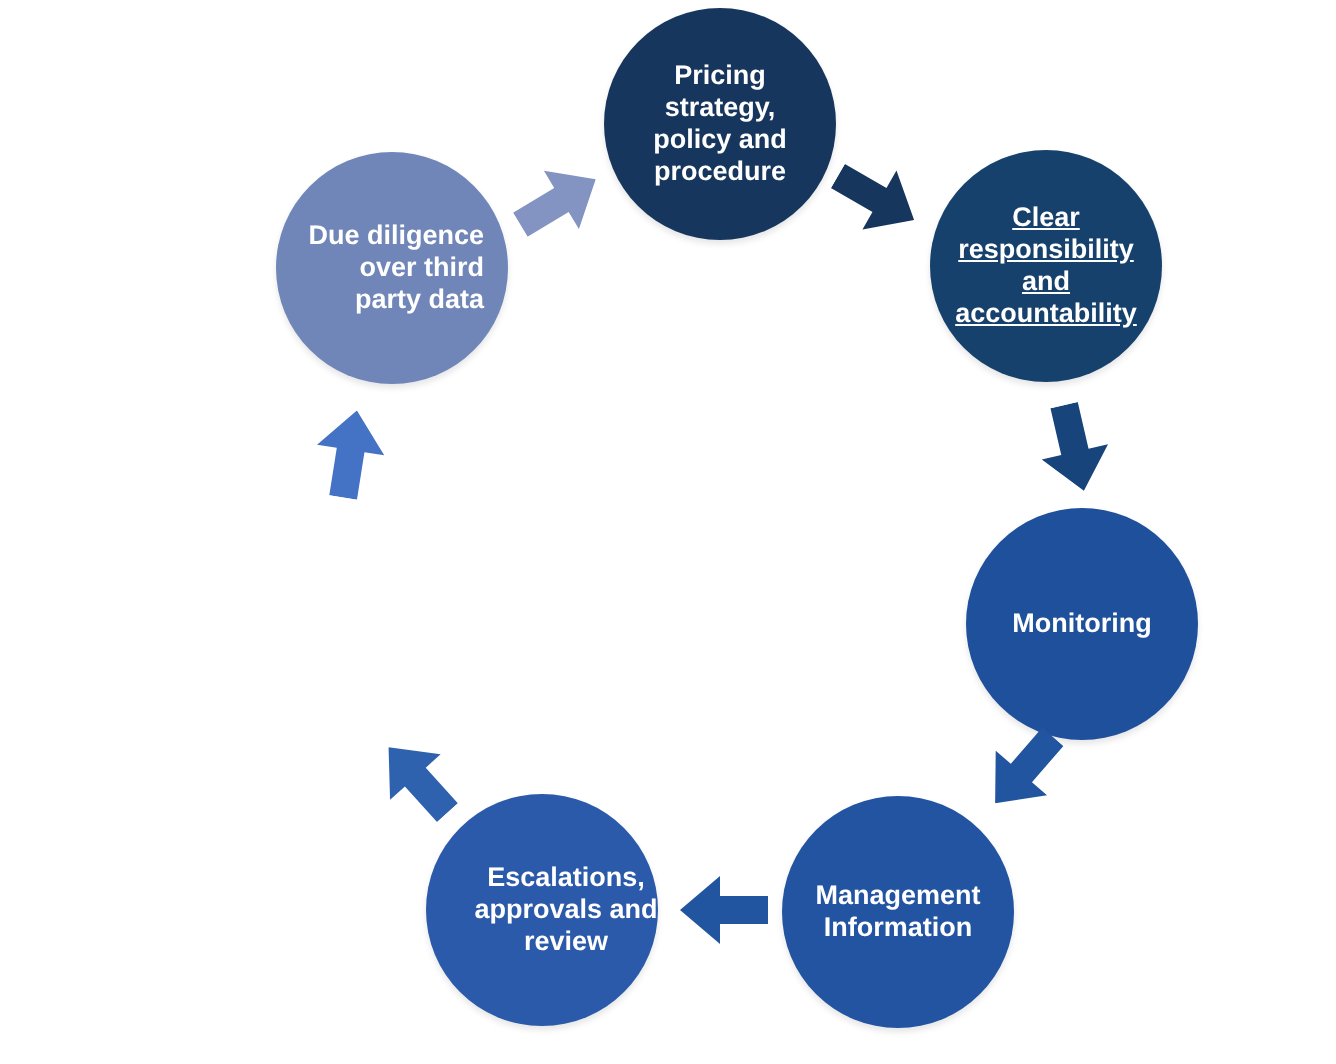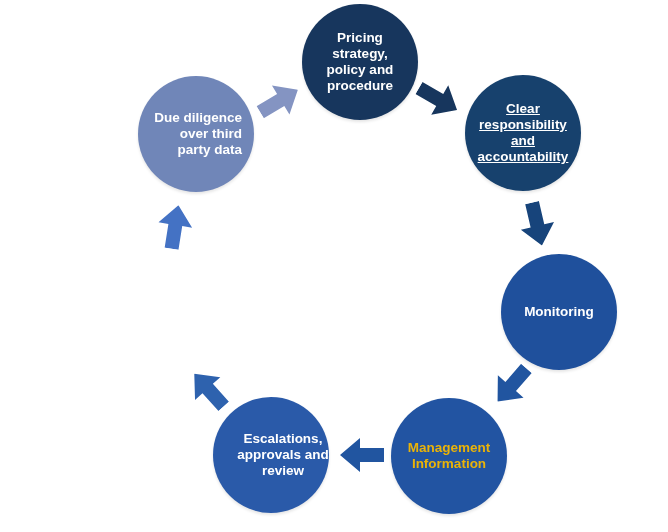--- a/index.html
+++ b/index.html
@@ -29,21 +29,21 @@
     font-size: 13.5px;
     line-height: 1.18;
     box-shadow: 0 2px 3px rgba(0,0,0,0.10);
   }
   .node .label {
     display: block;
     max-width: 92px;
   }
   .n1 { left: 302px; top: 4px;   }
   .n2 { left: 465px; top: 75px;  }
-  .n3 { left: 501px; top: 254px; text-align: center; }
+  .n3 { left: 483px; top: 254px; text-align: center; }
   .n4 { left: 391px; top: 398px; }
   .n5 { left: 213px; top: 397px; }
   .n6 { left: 98px;  top: 253px; }
   .n7 { left: 138px; top: 76px;  }
 
   .arrow {
     position: absolute;
     width: 44px;
     height: 38px;
   }
@@ -70,21 +70,21 @@
   </div>
 
   <div class="node n2" style="background-color: rgb(23, 65, 109); color: rgb(255, 255, 255); text-decoration: underline;">
     <span class="label">Clear responsibility and accountability</span>
   </div>
 
   <div class="node n3" style="background-color: rgb(31, 80, 156); color: rgb(255, 255, 255);">
     <span class="label">Monitoring</span>
   </div>
 
-  <div class="node n4" style="background-color: rgb(34, 84, 162); color: #eab308;">
+  <div class="node n4" style="background-color: rgb(34, 84, 162); color: #ffffff;">
     <span class="label">Management Information</span>
   </div>
 
   <div class="node n5" style="background-color: rgb(42, 90, 169); color: rgb(255, 255, 255); justify-content: flex-end;">
     <span class="label">Escalations, approvals and review</span>
   </div>
 
 
   <div class="node n7" style="background-color: rgb(112, 134, 184); color: rgb(255, 255, 255); text-align: right;">
     <span class="label">Due diligence over third party data</span>

